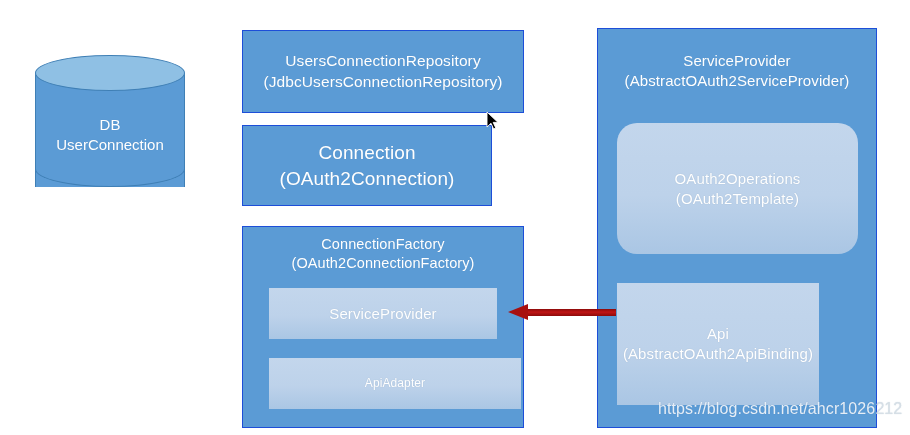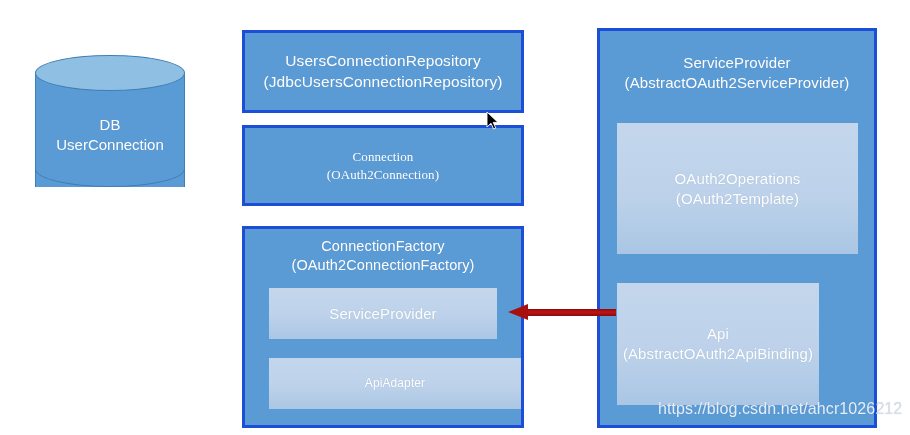--- a/index.html
+++ b/index.html
@@ -17,21 +17,21 @@
     height: 435px;
     background: #ffffff;
     overflow: hidden;
   }
 
   
   .box {
     position: absolute;
     box-sizing: border-box;
     background: #5b9bd5;
-    border: 3px solid #1d4ed8;
+    border: 1px solid #1d4ed8;
     color: #ffffff;
     display: flex;
     flex-direction: column;
     align-items: center;
     text-align: center;
     line-height: 1.32;
     letter-spacing: 0.1px;
     text-shadow: 0 0 1px rgba(0,0,0,0.10);
   }
 
@@ -115,24 +115,23 @@
   #users-connection-repository-box {
     left: 242px; top: 30px; width: 282px; height: 83px;
     justify-content: center;
     font-size: 15.5px;
   }
   #users-connection-repository-box .underlined {
     text-underline-offset: 2px;
   }
 
   #connection-box {
-    left: 242px; top: 125px; width: 282px; height: 81px;
+    left: 242px; top: 125px; width: 250px; height: 81px;
     justify-content: center;
-    font-size: 13px;
-    font-family: Liberation Serif, serif;
+    font-size: 19px;
   }
 
   #connection-factory-box {
     left: 242px; top: 226px; width: 282px; height: 202px;
     justify-content: flex-start;
     padding-top: 8px;
     font-size: 14.5px;
   }
   #connection-factory-inner-service-provider {
     left: 269px; top: 288px; width: 228px; height: 51px;
@@ -145,20 +144,21 @@
 
   #service-provider-box {
     left: 597px; top: 28px; width: 280px; height: 400px;
     justify-content: flex-start;
     padding-top: 22px;
     font-size: 15px;
   }
   #service-provider-inner-oauth2-operations {
     left: 617px; top: 123px; width: 241px; height: 131px;
     font-size: 15px;
+    border-radius: 20px;
   }
   #service-provider-inner-api {
     left: 617px; top: 283px; width: 202px; height: 122px;
     font-size: 15px;
   }
 
   
   #dependency-arrow {
     position: absolute;
     left: 508px;

